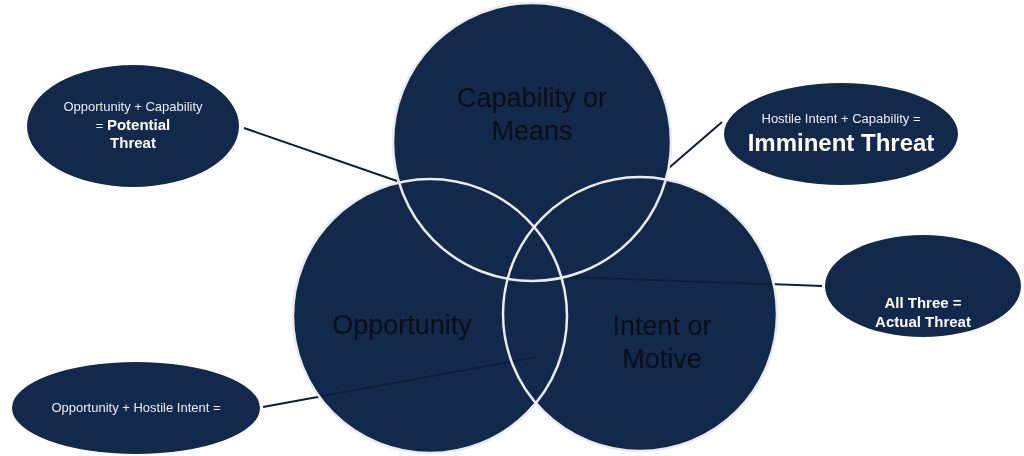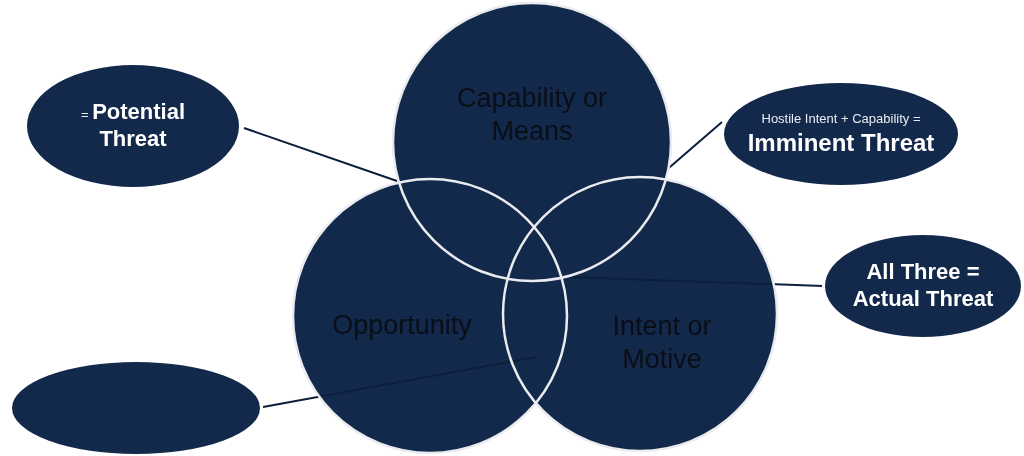--- a/index.html
+++ b/index.html
@@ -52,21 +52,21 @@
     font-weight: bold;
     line-height: 1.22;
     white-space: pre-line;
     color: var(--ellipse-text, #ffffff);
   }
   .callout .eq {
     font-size: 13px;
     font-weight: normal;
     color: var(--ellipse-text-dim, #e9edf3);
   }
-  .callout.size-17 .bold-line { font-size: 22px; }
+  .callout.size-17 .bold-line { font-size: 15px; }
 </style>
 </head>
 <body>
 
 <div class="stage">
 
   <svg width="1024" height="456" viewBox="0 0 1024 456">
 
     <g>
       <circle cx="532" cy="142" r="139" style="fill:var(--circle-fill,#13294b)"></circle>
@@ -88,32 +88,34 @@
     </g>
   </svg>
 
   <div class="circle-label" style="left:532px; top:115px;">Capability or
 Means</div>
   <div class="circle-label" style="left:402px; top:325px;text-align:center;">Opportunity</div>
   <div class="circle-label" style="left:662px; top:331px;margin-top:12px;">Intent or
 Motive</div>
 
   <div class="callout size-17" style="left:24px; top:62px; width:218px; height:128px;">
+    <div class="small">Opportunity + Capability</div>
     <div>
       <span class="eq">= </span><span class="bold-line">Potential
 Threat</span>
     </div>
   </div>
 
   <div class="callout" style="left:721px; top:80px; width:240px; height:108px;">
     <div class="small">Hostile Intent + Capability =</div>
     <div class="bold-line">Imminent Threat</div>
   </div>
 
-  <div class="callout size-17" style="left:822px; top:232px; width:202px; height:108px;">
+  <div class="callout size-17" style="left:822px; top:232px; width:202px; height:108px;justify-content:flex-end;">
     <div class="bold-line">All Three =
 Actual Threat</div>
   </div>
 
   <div class="callout" style="left:9px; top:359px; width:254px; height:98px;">
+    <div class="small">Opportunity + Hostile Intent =</div>
   </div>
 
 </div>
 
 </body></html>

